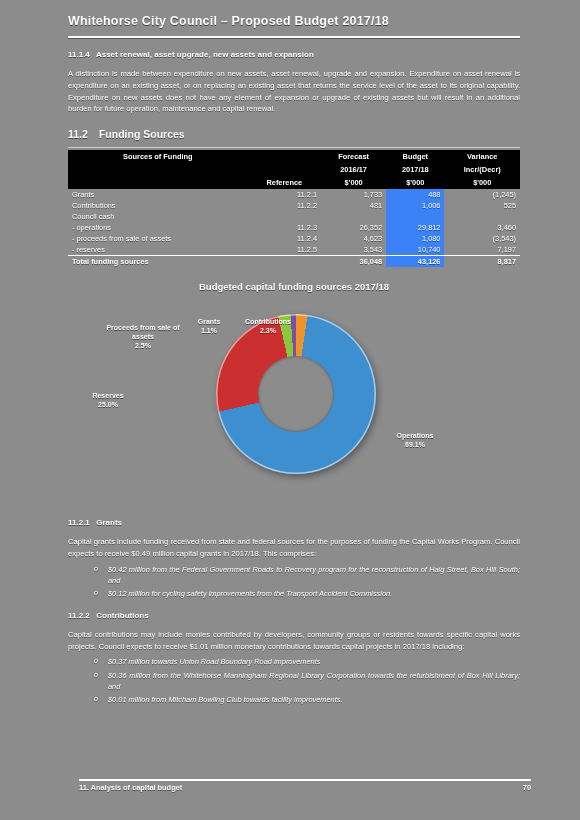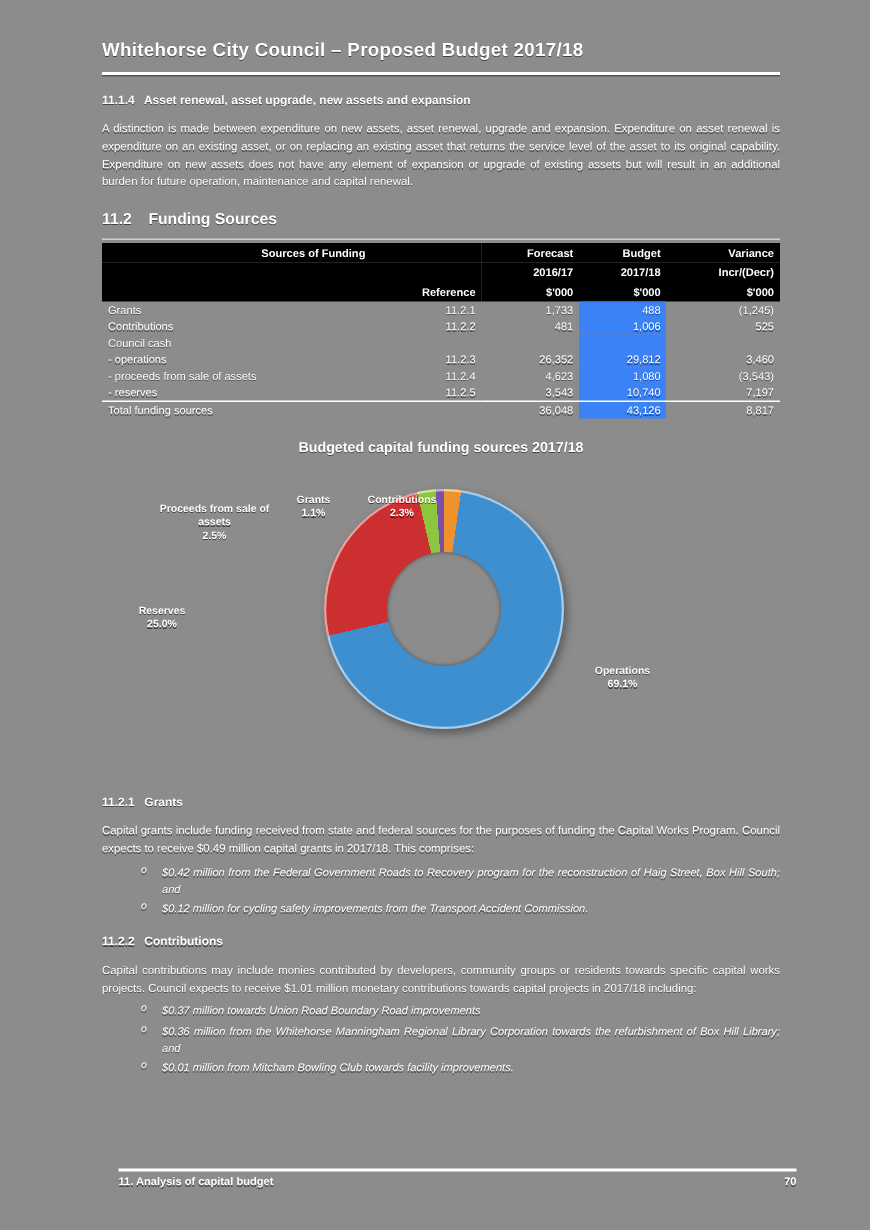--- a/index.html
+++ b/index.html
@@ -7,21 +7,21 @@
     width:580px;height:820px;
     background:#8c8c8c;
     font-family:"Liberation Sans", sans-serif;
     color:#ffffff;
     overflow:hidden;
   }
   .page{
     position:relative;
     width:580px;height:820px;
     box-sizing:border-box;
-    padding:26px 60px 0 68px;
+    padding:14px 60px 0 68px;
   }
   .doc-title{
     font-size:12.5px;font-weight:bold;letter-spacing:.2px;
     text-shadow:0 1px 0 rgba(0,0,0,.55);
     white-space:nowrap;
   }
   .title-rule{
     margin-top:8px;height:2px;background:#ffffff;width:452px;
     box-shadow:0 1px 0 rgba(0,0,0,.4);
   }
@@ -52,35 +52,35 @@
   }
 
   
   table.funding{
     border-collapse:collapse;width:452px;margin-top:2px;
     font-size:7.4px;
   }
   table.funding th,table.funding td{padding:0;}
   table.funding thead th{
     background:#000;color:#fff;font-weight:bold;
-    padding:2px 4px 2px 4px;vertical-align:bottom;text-align:right;
+    padding:2px 4px 2px 4px;vertical-align:bottom;text-align:center;
     border:none;
   }
-  table.funding thead th.lbl{text-align:right;}
+  table.funding thead th.lbl{text-align:center;}
   .hdr-row1 th{padding-top:3px;}
   .hdr-row3 th{padding-bottom:3px;}
   table.funding tbody td{
     padding:1px 4px;vertical-align:bottom;
     text-shadow:0 1px 0 rgba(0,0,0,.45);
   }
   td.lbl{text-align:left;white-space:nowrap;}
   td.ref{text-align:right;}
   td.num{text-align:right;}
   td.black{background:#3b82f6;text-shadow:none;}
-  tr.total td{font-weight:normal;border-top:1.4px solid #ffffff;}
+  tr.total td{font-weight:bold;border-top:1.4px solid #ffffff;}
   tr.total td.black{border-top:1.4px solid #ffffff;}
   td.indent{padding-left:10px;}
   .tbl-rule-top{height:1px;background:#cfcfcf;width:452px;}
 
   
   .chart-wrap{position:relative;width:452px;height:225px;margin-top:14px;}
   .chart-title{
     text-align:center;font-size:9.5px;font-weight:bold;
     text-shadow:0 1px 0 rgba(0,0,0,.5);
   }

